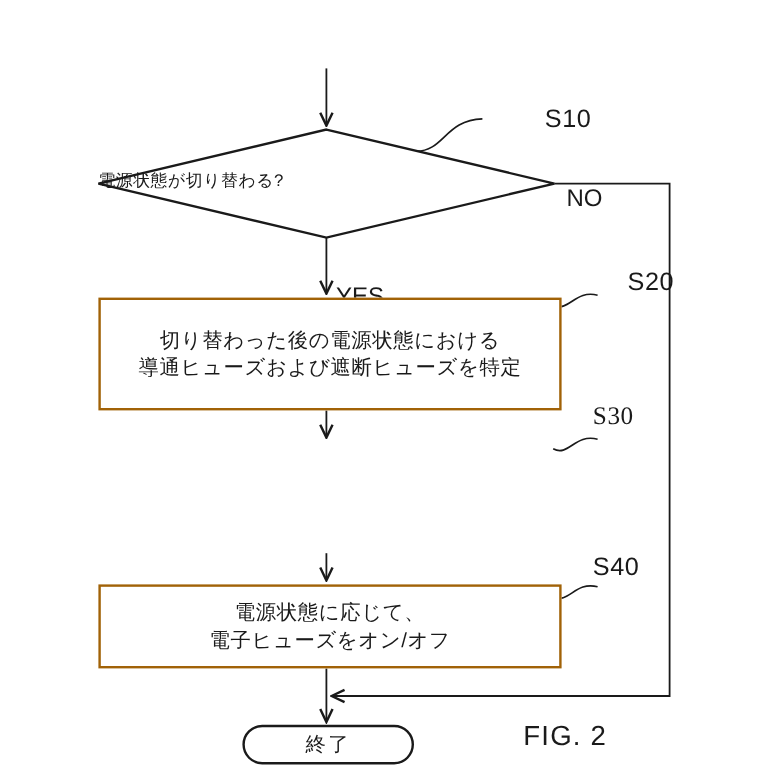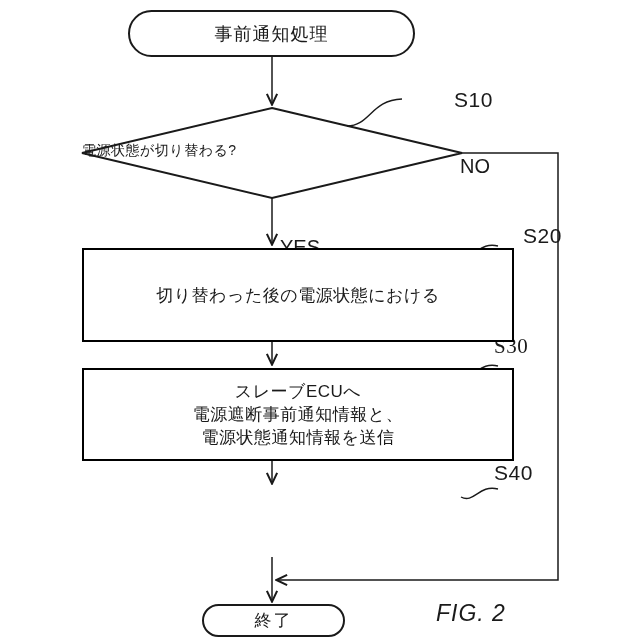--- a/index.html
+++ b/index.html
@@ -46,22 +46,22 @@
   .terminal.end {
     left: 202px; top: 604px;
     width: 143px; height: 33px;
     border-radius: 17px;
     font-size: 17px;
     letter-spacing: 2px;
     justify-content: center;
   }
   .process {
     left: 82px;
-    width: 432px;
-    border: 2px solid #000000;
+    width: 386px;
+    border: 2px solid #a16207;
     font-size: 17px;
     line-height: 23px;
     letter-spacing: 0.5px;
   }
   .process.s20 { top: 248px; height: 94px; }
   .process.s30 { top: 368px; height: 93px; }
   .process.s40 { top: 487px; height: 70px; }
   .decision-text {
     position: absolute;
     z-index: 2;
@@ -80,28 +80,27 @@
   .step-id.s10 { left: 407px; top: 88px; margin-left: 47px; }
   .step-id.s20 { left: 523px; top: 224px; }
   .step-id.s30 { left: 494px; top: 334px; font-family: Liberation Serif, serif; }
   .step-id.s40 { left: 494px; top: 461px; }
   .branch-label {
     position: absolute;
     z-index: 2;
     font-size: 20px;
   }
   .branch-label.yes { left: 280px; top: 200px; margin-top: 36px; }
-  .branch-label.no  { left: 460px; top: 155px; }
+  .branch-label.no  { left: 472px; top: 155px; }
   .fig-caption {
     position: absolute;
     z-index: 2;
     left: 436px; top: 600px;
     font-size: 23px;
     letter-spacing: 1px;
-    font-style: italic;
   }
 </style>
 </head>
 <body>
 
 <div class="stage">
 
   <svg class="lines" width="640" height="640" viewBox="0 0 640 640">
     <defs>
       <marker id="arrow" viewBox="0 0 10 10" refX="8.5" refY="5" markerWidth="9" markerHeight="9" orient="auto-start-reverse">
@@ -122,44 +121,41 @@
     <path d="M272,557 L272,601" fill="none" stroke="#1a1a1a" stroke-width="1.5" marker-end="url(#arrow)"></path>
 
     <path d="M462,153 L558,153 L558,580 L277,580" fill="none" stroke="#1a1a1a" stroke-width="1.5" marker-end="url(#arrow)"></path>
 
     <path d="M347,126 C370,126 371,100 402,99" fill="none" stroke="#1a1a1a" stroke-width="1.4"></path>
     <path d="M461,254 C474,261 479,241 498,246" fill="none" stroke="#1a1a1a" stroke-width="1.4"></path>
     <path d="M461,374 C474,381 479,361 498,366" fill="none" stroke="#1a1a1a" stroke-width="1.4"></path>
     <path d="M461,497 C474,504 479,484 498,489" fill="none" stroke="#1a1a1a" stroke-width="1.4"></path>
   </svg>
 
-  <div class="node terminal start">
-    <span>事前通知処理</span>
-  </div>
 
   <div class="decision-text">電源状態が切り替わる?</div>
 
   <div class="branch-label yes">YES</div>
   <div class="branch-label no">NO</div>
 
   <div class="step-id s10">S10</div>
   <div class="step-id s20">S20</div>
   <div class="step-id s30">S30</div>
   <div class="step-id s40">S40</div>
 
   <div class="node process s20">
     <div>切り替わった後の電源状態における</div>
+    <div>導通ヒューズおよび遮断ヒューズを特定</div>
   </div>
 
-  <div class="node process s30">
-    <div>スレーブECUへ</div>
-    <div>電源遮断事前通知情報と、</div>
-    <div>電源状態通知情報を送信</div>
+
+  <div class="node process s40">
+    <div>電源状態に応じて、</div>
+    <div>電子ヒューズをオン/オフ</div>
   </div>
-
 
   <div class="node terminal end">
     <span>終了</span>
   </div>
 
   <div class="fig-caption">FIG. 2</div>
 
 </div>
 
 </body></html>

